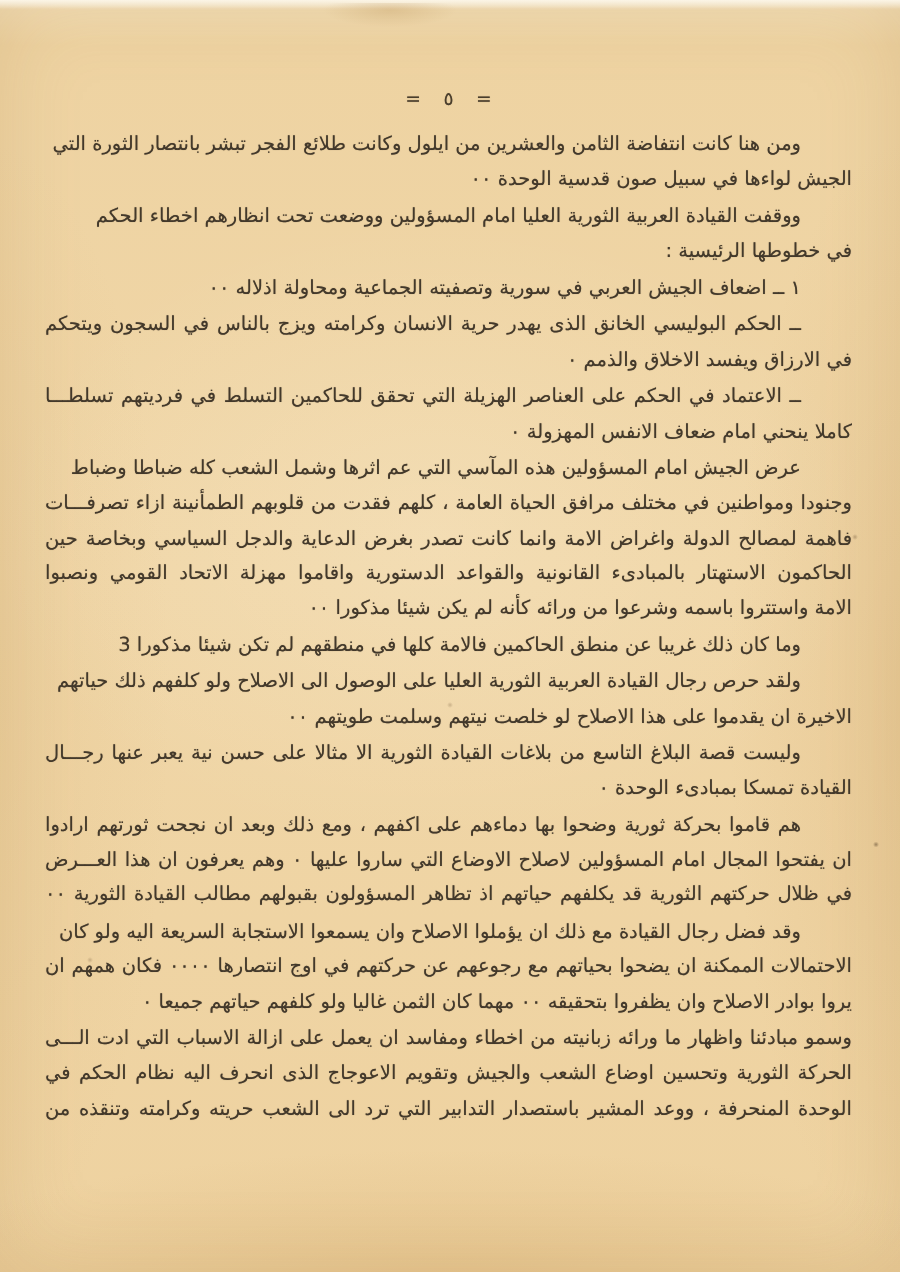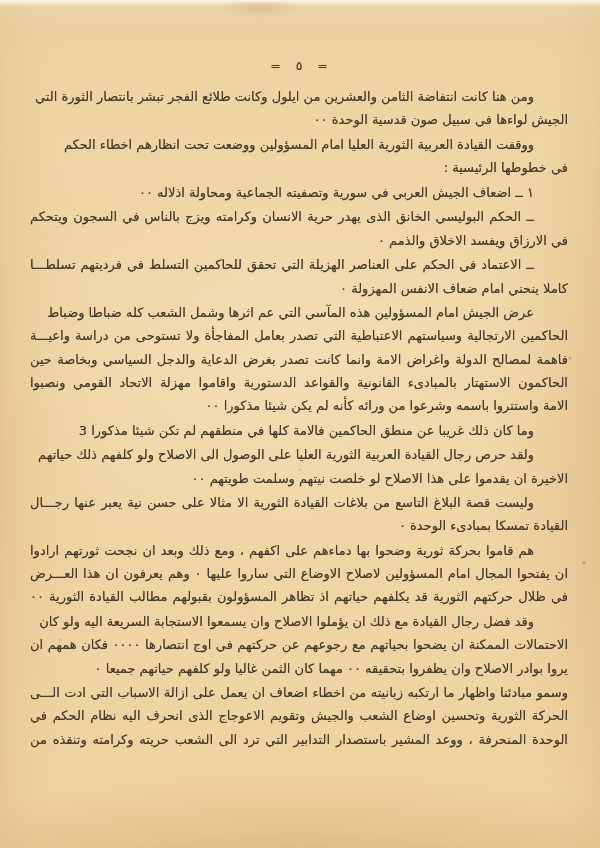--- a/index.html
+++ b/index.html
@@ -85,21 +85,21 @@
         <div class="paragraph">
           <div class="line indent fill">ــ الحكم البوليسي الخانق الذى يهدر حرية الانسان وكرامته ويزج بالناس في السجون ويتحكم</div>
           <div class="line">في الارزاق ويفسد الاخلاق والذمم ٠</div>
         </div>
         <div class="paragraph">
           <div class="line indent fill">ــ الاعتماد في الحكم على العناصر الهزيلة التي تحقق للحاكمين التسلط في فرديتهم تسلطـــا</div>
           <div class="line">كاملا ينحني امام ضعاف الانفس المهزولة ٠</div>
         </div>
         <div class="paragraph">
           <div class="line indent fill">عرض الجيش امام المسؤولين هذه المآسي التي عم اثرها وشمل الشعب كله ضباطا وضباط صف</div>
-          <div class="line fill">الحاكمين الارتجالية وسياستهم الاعتباطية التي تصدر بعامل المفاجأة ولا تستوحى من دراسة واعيـــة</div>
+          <div class="line fill">وجنودا ومواطنين في مختلف مرافق الحياة العامة ، كلهم فقدت من قلوبهم الطمأنينة ازاء تصرفـــات</div>
           <div class="line fill">فاهمة لمصالح الدولة واغراض الامة وانما كانت تصدر بغرض الدعاية والدجل السياسي وبخاصة حين استمرأ</div>
           <div class="line fill">الحاكمون الاستهتار بالمبادىء القانونية والقواعد الدستورية واقاموا مهزلة الاتحاد القومي ونصبوا مجلس</div>
           <div class="line">الامة واستتروا باسمه وشرعوا من ورائه كأنه لم يكن شيئا مذكورا ٠٠</div>
         </div>
         <div class="paragraph">
           <div class="line indent">وما كان ذلك غريبا عن منطق الحاكمين فالامة كلها في منطقهم لم تكن شيئا مذكورا 3</div>
         </div>
         <div class="paragraph">
           <div class="line indent fill">ولقد حرص رجال القيادة العربية الثورية العليا على الوصول الى الاصلاح ولو كلفهم ذلك حياتهم ٠٠</div>
           <div class="line">الاخيرة ان يقدموا على هذا الاصلاح لو خلصت نيتهم وسلمت طويتهم ٠٠</div>
@@ -112,19 +112,19 @@
           <div class="line indent fill">هم قاموا بحركة ثورية وضحوا بها دماءهم على اكفهم ، ومع ذلك وبعد ان نجحت ثورتهم ارادوا</div>
           <div class="line fill">ان يفتحوا المجال امام المسؤولين لاصلاح الاوضاع التي ساروا عليها ٠ وهم يعرفون ان هذا العـــرض</div>
           <div class="line fill">في ظلال حركتهم الثورية قد يكلفهم حياتهم اذ تظاهر المسؤولون بقبولهم مطالب القيادة الثورية ٠٠</div>
         </div>
         <div class="paragraph">
           <div class="line indent fill">وقد فضل رجال القيادة مع ذلك ان يؤملوا الاصلاح وان يسمعوا الاستجابة السريعة اليه ولو كان بيـــن</div>
           <div class="line fill">الاحتمالات الممكنة ان يضحوا بحياتهم مع رجوعهم عن حركتهم في اوج انتصارها ٠٠٠٠ فكان همهم ان</div>
           <div class="line">يروا بوادر الاصلاح وان يظفروا بتحقيقه ٠٠ مهما كان الثمن غاليا ولو كلفهم حياتهم جميعا ٠</div>
         </div>
         <div class="paragraph">
-          <div class="line fill">وسمو مبادئنا واظهار ما ارتكبه زبانيته من اخطاء اضعاف ان يعمل على ازالة الاسباب التي ادت الـــى</div>
+          <div class="line fill">وسمو مبادئنا واظهار ما ورائه زبانيته من اخطاء ومفاسد ان يعمل على ازالة الاسباب التي ادت الـــى</div>
           <div class="line fill">الحركة الثورية وتحسين اوضاع الشعب والجيش وتقويم الاعوجاج الذى انحرف اليه نظام الحكم في ظـــل</div>
           <div class="line fill">الوحدة المنحرفة ، ووعد المشير باستصدار التدابير التي ترد الى الشعب حريته وكرامته وتنقذه من التسلط</div>
         </div>
       </div>
   </div>
 </div>
 
 </body></html>

